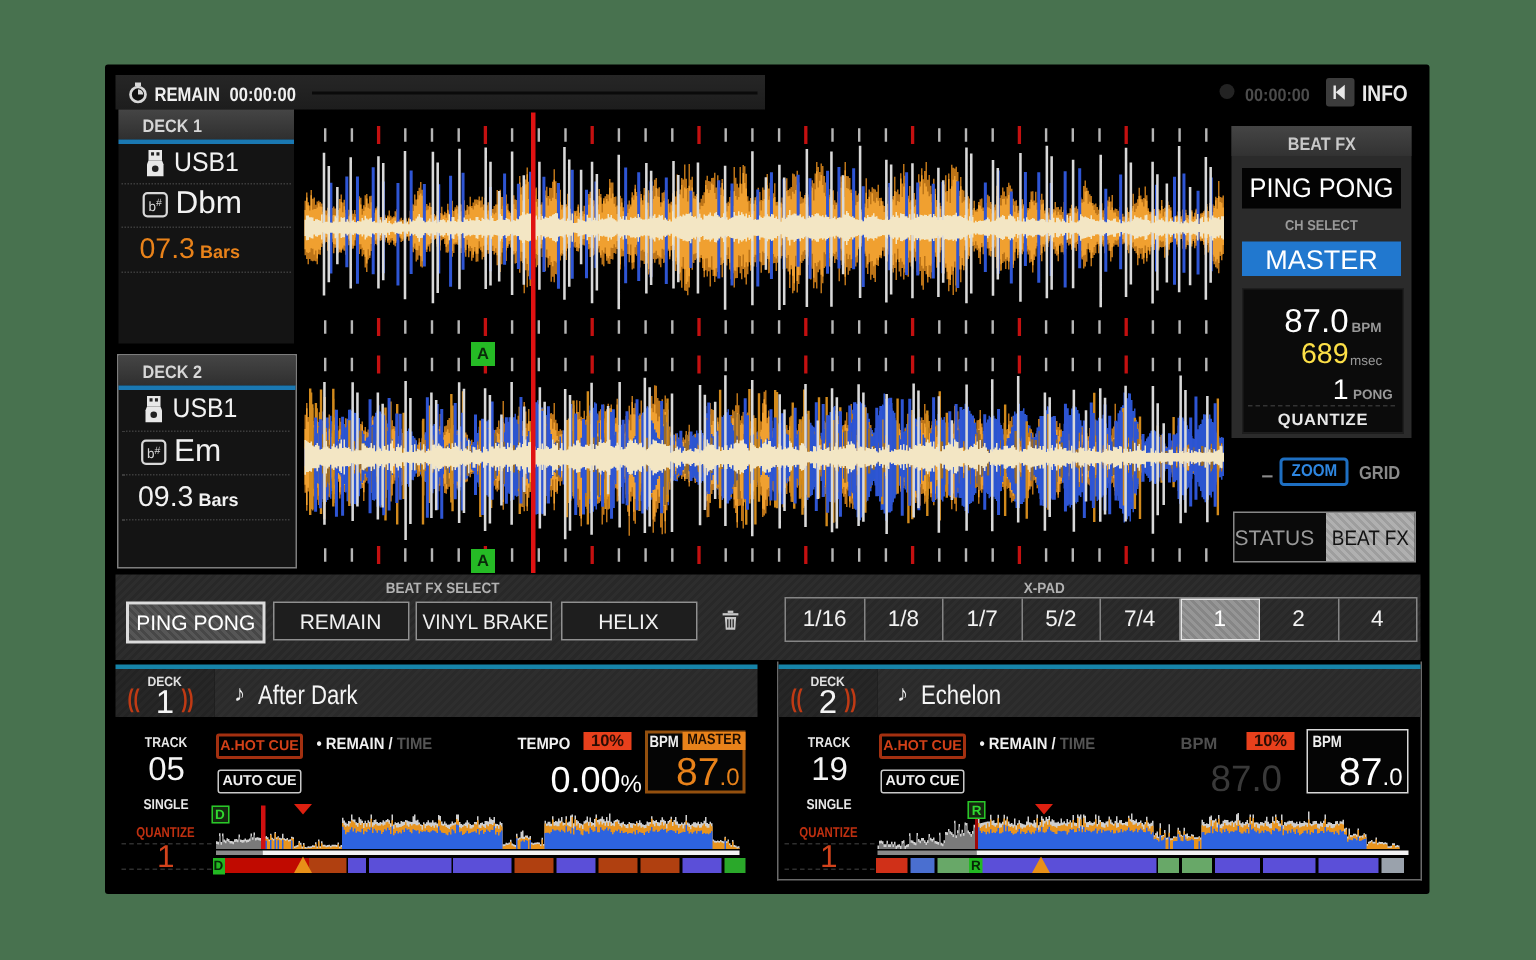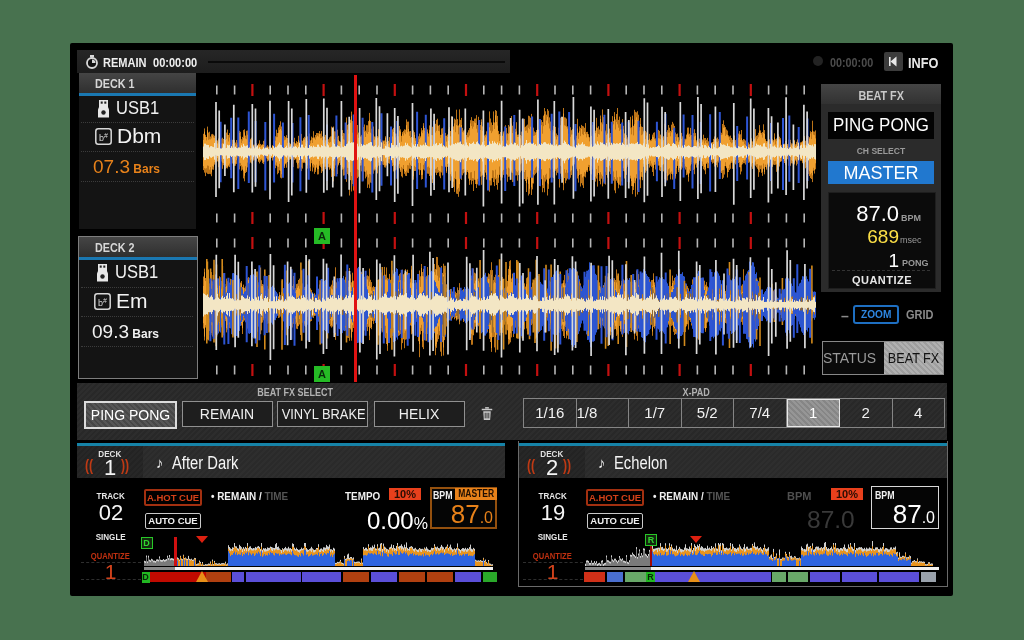--- a/index.html
+++ b/index.html
@@ -154,21 +154,21 @@
 <div class="ab" style="left:303.5px;top:358px;width:89px;height:24px;background:#1e1e1e;border:1.5px solid #909090;text-align:center;line-height:24px;font-size:14px;color:#f0f0f0;white-space:nowrap">HELIX</div>
 <svg class="ab" style="left:411px;top:363px" width="12" height="15" viewBox="0 0 16 19">
   <rect x="1" y="3.2" width="14" height="2" fill="#c9c9c9" stroke="none"></rect>
   <rect x="5.5" y="1" width="5" height="2" fill="#c9c9c9" stroke="none"></rect>
   <path d="M3 6.5H13L12.2 18H3.8Z" fill="#c9c9c9" stroke="none"></path>
   <path fill="none" d="M5.6 8.5V16M8 8.5V16M10.4 8.5V16" stroke="#2b2b2b" stroke-width="1.2"></path>
 </svg>
 
 <div class="ab" style="left:453px;top:355px;width:422px;height:30px;border:1px solid #858585;box-sizing:border-box;display:flex">
   <div style="flex:1;border-right:1px solid #858585;color:#f2f2f2;font-size:15px;text-align:center;line-height:28px">1/16</div>
-  <div style="flex:1;border-right:1px solid #858585;color:#f2f2f2;font-size:15px;line-height:28px">1/8</div>
+  <div style="flex:1;border-right:1px solid #858585;color:#f2f2f2;font-size:15px;text-align:center;line-height:28px">1/8</div>
   <div style="flex:1;border-right:1px solid #858585;color:#f2f2f2;font-size:15px;text-align:center;line-height:28px">1/7</div>
   <div style="flex:1;border-right:1px solid #858585;color:#f2f2f2;font-size:15px;text-align:center;line-height:28px">5/2</div>
   <div style="flex:1;border-right:1px solid #858585;color:#f2f2f2;font-size:15px;text-align:center;line-height:28px">7/4</div>
   <div style="flex:1;border-right:1px solid #858585;color:#fff;font-size:15px;text-align:center;line-height:26px;background:repeating-linear-gradient(45deg,#969696 0 2px,#868686 2px 4px);border:1.5px solid #e8e8e8">1</div>
   <div style="flex:1;border-right:1px solid #858585;color:#f2f2f2;font-size:15px;text-align:center;line-height:28px">2</div>
   <div style="flex:1;color:#f2f2f2;font-size:15px;text-align:center;line-height:28px">4</div>
 </div>
 </div>
 
 <div class="ab" style="left:77px;top:441px;width:428px;height:145px">
@@ -176,21 +176,21 @@
  <div class="ab" style="left:0;top:5px;width:66px;height:32px;background:repeating-linear-gradient(135deg,#272727 0 2px,#232323 2px 4px)"></div>
  <div class="ab" style="left:66px;top:5px;width:362px;height:32px;background:repeating-linear-gradient(135deg,#2e2e2e 0 2px,#2a2a2a 2px 4px)"></div>
  <div class="ab b" style="left:0;top:8px;width:66px;text-align:center;font-size:9px;color:#e0e0e0"><span style="display:inline-block;transform:scaleX(.9)">DECK</span></div>
  <div class="ab" style="left:0;top:16px;width:66px;text-align:center;font-size:22px;line-height:1;color:#f5f5f5">1</div>
  <div class="ab b" style="left:8px;top:15px;font-size:17px;color:#c03a14;transform:scaleX(.72);transform-origin:0 0">((</div>
  <div class="ab b" style="left:44px;top:15px;font-size:17px;color:#c03a14;transform:scaleX(.72);transform-origin:0 0">))</div>
  <div class="ab" style="left:79px;top:13px;font-size:15px;color:#f0f0f0">♪</div>
  <div class="ab" style="left:95px;top:12px;font-size:18px;color:#f5f5f5;transform:scaleX(.82);transform-origin:0 0;white-space:nowrap">After Dark</div>
 
  <div class="ab b" style="left:0px;top:49px;width:68px;text-align:center;font-size:9.5px;color:#e8e8e8"><span style="display:inline-block;transform:scaleX(.85)">TRACK</span></div>
- <div class="ab" style="left:0px;top:61px;width:68px;text-align:center;font-size:22px;line-height:1;color:#f5f5f5">02</div>
+ <div class="ab" style="left:0px;top:61px;width:68px;text-align:center;font-size:22px;line-height:1;color:#f5f5f5">05</div>
  <div class="ab b" style="left:0px;top:89.5px;width:68px;text-align:center;font-size:9.5px;color:#e8e8e8"><span style="display:inline-block;transform:scaleX(.85)">SINGLE</span></div>
  <div class="ab b" style="left:0px;top:109px;width:67px;text-align:center;font-size:9.5px;color:#c03010"><span style="display:inline-block;transform:scaleX(.8)">QUANTIZE</span></div>
  <div class="ab" style="left:4px;top:121px;width:60px;border-top:1px dashed #2e2e2e"></div>
  <div class="ab" style="left:0px;top:120px;width:67px;text-align:center;font-size:21px;line-height:1;color:#d2431c">1</div>
  <div class="ab" style="left:4px;top:138px;width:60px;border-top:1px dashed #2e2e2e"></div>
 
  <div class="ab" style="left:67px;top:48px;width:54px;height:13px;border:2px solid #a33010;border-radius:2px;text-align:center;line-height:13px;font-size:9.5px;font-weight:bold;color:#d24018;white-space:nowrap">A.HOT CUE</div>
  <div class="ab" style="left:68px;top:72px;width:54px;height:14px;border:1px solid #c9c9c9;border-radius:2px;text-align:center;line-height:14px;font-size:9.5px;font-weight:bold;color:#f0f0f0;white-space:nowrap">AUTO CUE</div>
 
  <div class="ab b" style="left:134px;top:49px;font-size:11px;color:#f0f0f0;white-space:nowrap;transform:scaleX(.9);transform-origin:0 0">• REMAIN / <span style="color:#555">TIME</span></div>

